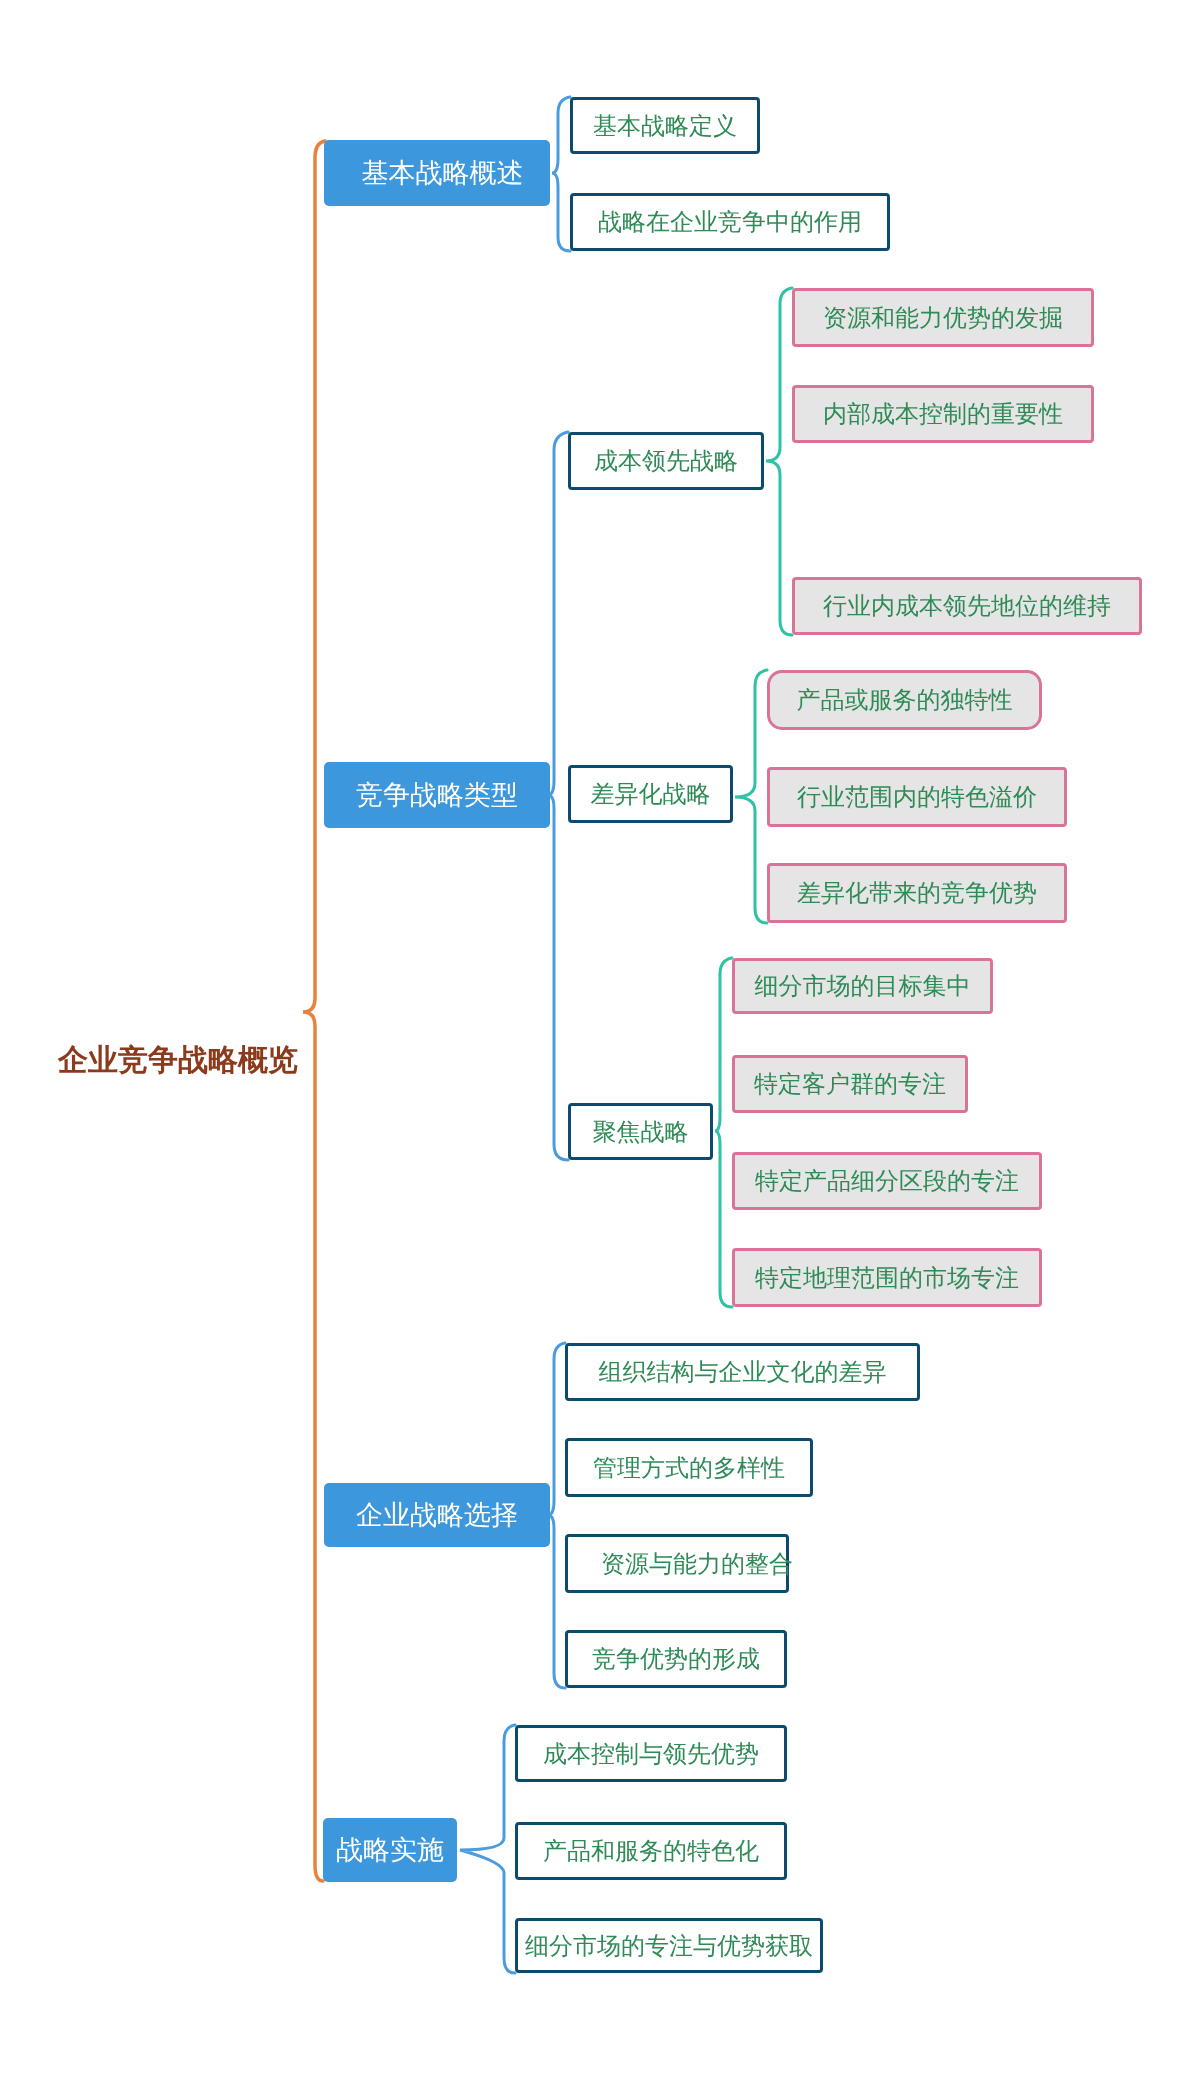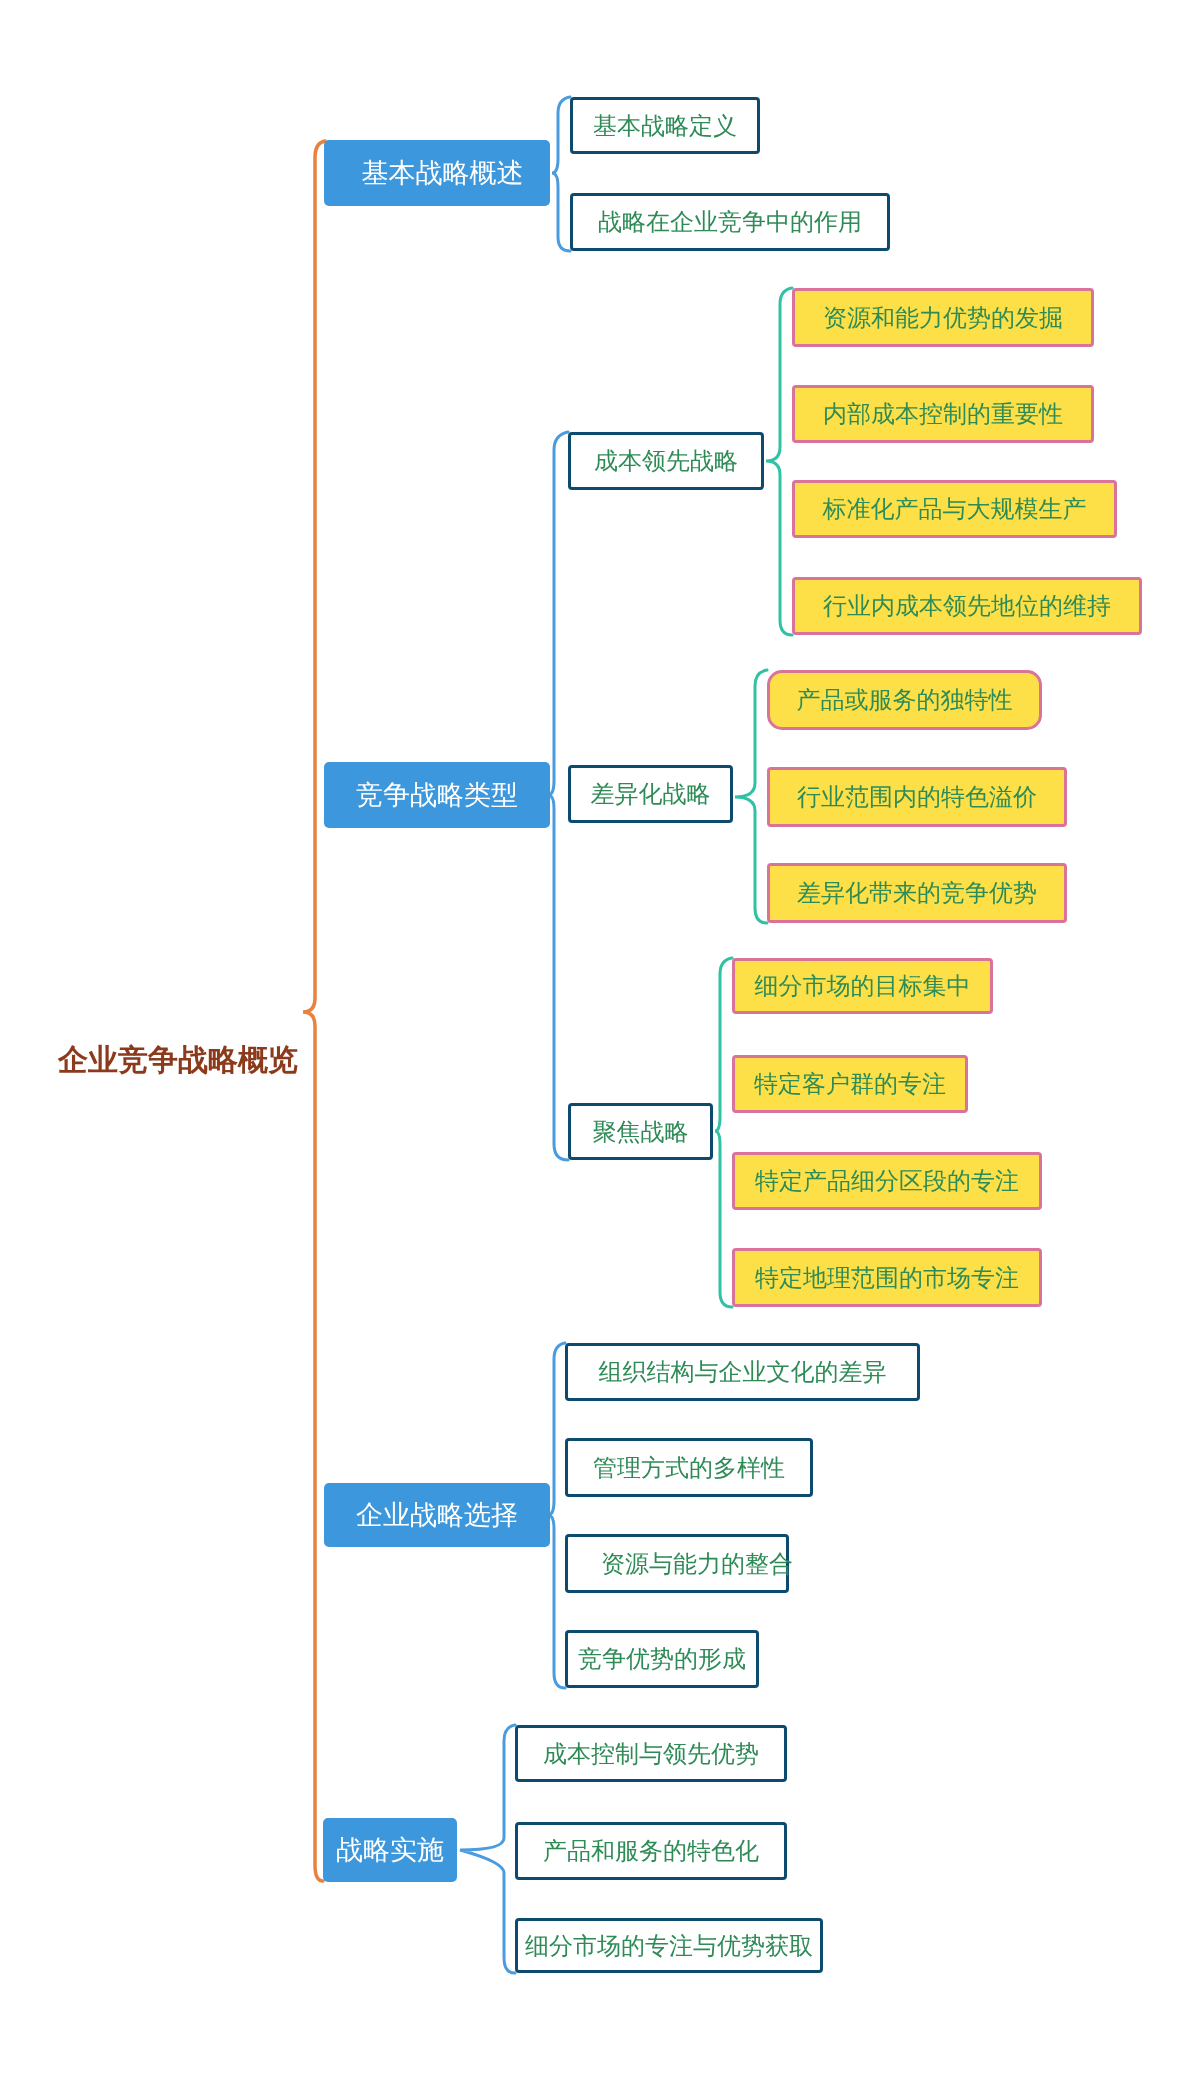--- a/index.html
+++ b/index.html
@@ -25,21 +25,21 @@
   .node-blue{
     background:#3D97DC;color:#ffffff;
     font-size:27px;border-radius:5px;
   }
   .node-teal{
     background:#ffffff;color:#2E8B56;
     border:3px solid #0c4a6e;border-radius:4px;
     font-size:24px;
   }
   .node-pink{
-    background:#fde047;color:#2E8B56;
+    background:#e5e5e5;color:#2E8B56;
     border:3px solid #D9739A;border-radius:4px;
     font-size:24px;
   }
 </style>
 </head>
 <body>
 
 <div id="canvas">
 
   <svg id="connectors" viewBox="0 0 1200 2073" xmlns="http://www.w3.org/2000/svg">
@@ -70,34 +70,33 @@
 
   <div class="node node-teal" style="left:570px;top:97px;width:190px;height:57px;">基本战略定义</div>
   <div class="node node-teal" style="left:570px;top:193px;width:320px;height:58px;">战略在企业竞争中的作用</div>
 
   <div class="node node-teal" style="left:568px;top:432px;width:196px;height:58px;">成本领先战略</div>
   <div class="node node-teal" style="left:568px;top:765px;width:165px;height:58px;">差异化战略</div>
   <div class="node node-teal" style="left:568px;top:1103px;width:145px;height:57px;">聚焦战略</div>
 
   <div class="node node-pink" style="left:792px;top:288px;width:302px;height:59px;">资源和能力优势的发掘</div>
   <div class="node node-pink" style="left:792px;top:385px;width:302px;height:58px;">内部成本控制的重要性</div>
-  <div class="node node-pink" style="left:792px;top:480px;width:325px;height:58px;">标准化产品与大规模生产</div>
   <div class="node node-pink" style="left:792px;top:577px;width:350px;height:58px;">行业内成本领先地位的维持</div>
 
   <div class="node node-pink" style="left:767px;top:670px;width:275px;height:60px;border-radius:15px;">产品或服务的独特性</div>
   <div class="node node-pink" style="left:767px;top:767px;width:300px;height:60px;">行业范围内的特色溢价</div>
   <div class="node node-pink" style="left:767px;top:863px;width:300px;height:60px;">差异化带来的竞争优势</div>
 
   <div class="node node-pink" style="left:732px;top:958px;width:261px;height:56px;">细分市场的目标集中</div>
   <div class="node node-pink" style="left:732px;top:1055px;width:236px;height:58px;font-family:Liberation Serif, serif;">特定客户群的专注</div>
   <div class="node node-pink" style="left:732px;top:1152px;width:310px;height:58px;">特定产品细分区段的专注</div>
   <div class="node node-pink" style="left:732px;top:1248px;width:310px;height:59px;">特定地理范围的市场专注</div>
 
   <div class="node node-teal" style="left:565px;top:1343px;width:355px;height:58px;">组织结构与企业文化的差异</div>
   <div class="node node-teal" style="left:565px;top:1438px;width:248px;height:59px;">管理方式的多样性</div>
   <div class="node node-teal" style="left:565px;top:1534px;width:224px;height:59px;padding-left:40px;">资源与能力的整合</div>
-  <div class="node node-teal" style="left:565px;top:1630px;width:194px;height:58px;">竞争优势的形成</div>
+  <div class="node node-teal" style="left:565px;top:1630px;width:222px;height:58px;">竞争优势的形成</div>
 
   <div class="node node-teal" style="left:515px;top:1725px;width:272px;height:57px;">成本控制与领先优势</div>
   <div class="node node-teal" style="left:515px;top:1822px;width:272px;height:58px;">产品和服务的特色化</div>
   <div class="node node-teal" style="left:515px;top:1918px;width:308px;height:55px;">细分市场的专注与优势获取</div>
 
 </div>
 
 </body></html>

